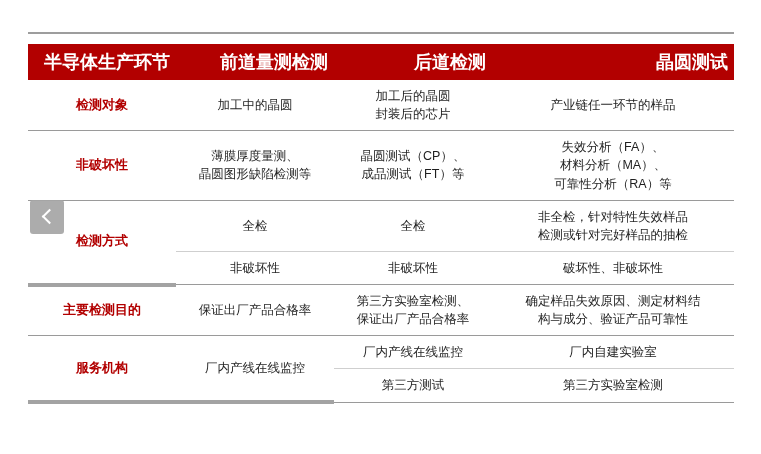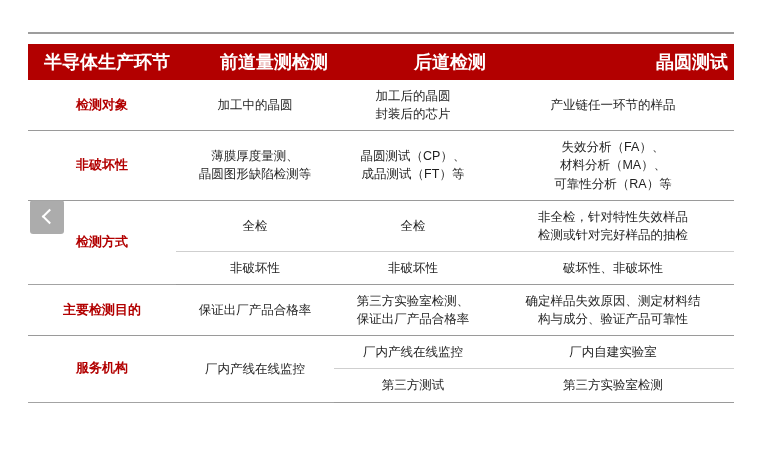--- a/index.html
+++ b/index.html
@@ -63,21 +63,21 @@
     font-size: 18px;
     font-weight: bold;
     height: 28px;
     padding: 4px 6px;
     text-align: right;
     vertical-align: middle;
     border: none;
   }
 
   table.matrix tbody td {
-    border-bottom: 1px solid #a3a3a3;
+    border-bottom: 4px solid #a3a3a3;
     vertical-align: middle;
     text-align: center;
     padding: 7px 8px;
     line-height: 1.45;
     color: #1f1f1f;
   }
 
   table.matrix tbody td.rowhead {
     color: #b20000;
     font-weight: bold;

